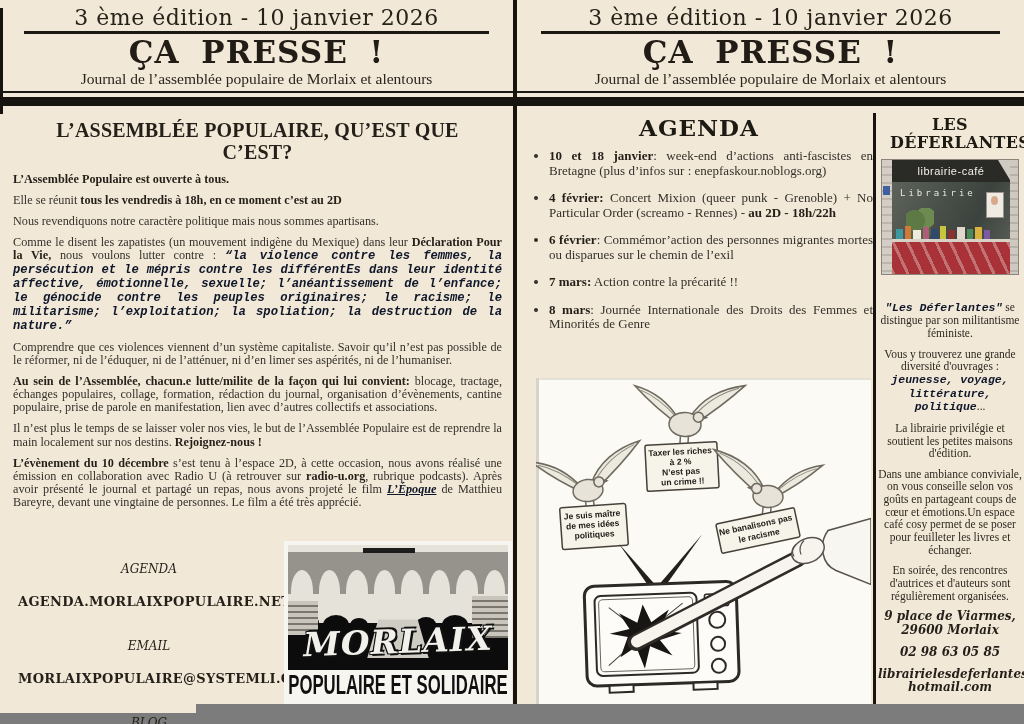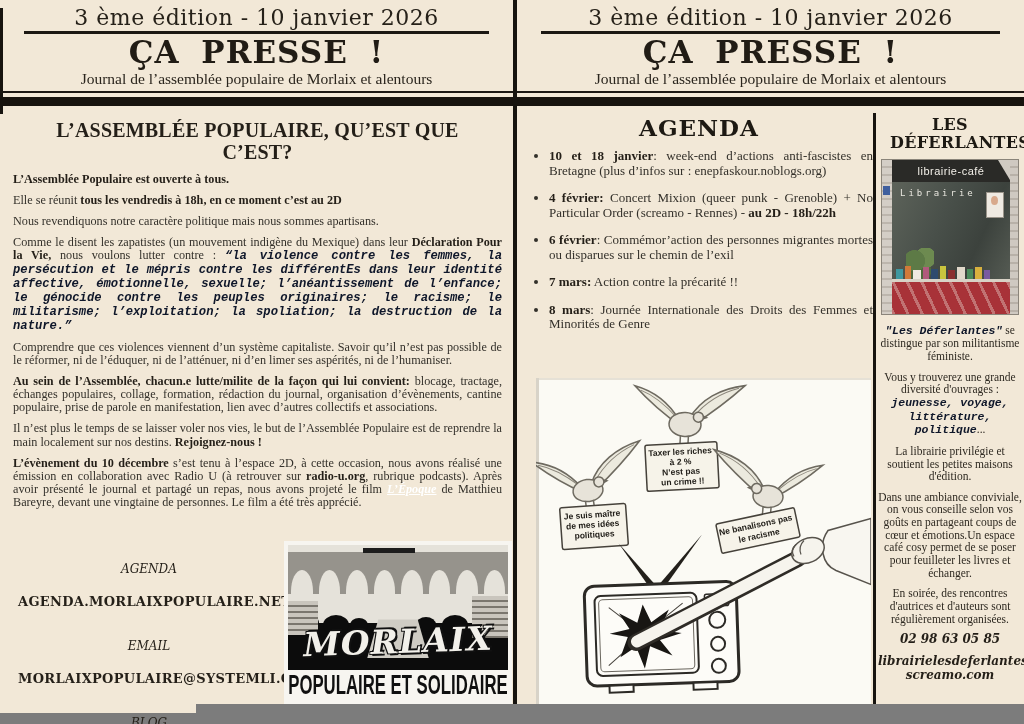--- a/index.html
+++ b/index.html
@@ -25,21 +25,21 @@
   .thick-rule{height:9px;background:#17130e;margin-top:4px;}
 
   
   .article{position:absolute;left:13px;top:117px;width:489px;font-size:12.2px;line-height:1.07;
            text-align:justify;color:#33302a;}
   .headline{text-align:center;font-size:20px;line-height:1.12;font-weight:700;margin:2px auto 9px;
             max-width:432px;color:#241f18;letter-spacing:.2px;}
   .article p{margin:0 0 8px;}
   .b{font-weight:700;color:#241f18;}
   .bi{font-weight:700;font-style:italic;color:#0f172a;font-family:Liberation Mono, monospace;}
-  .biu{font-weight:700;font-style:italic;text-decoration:underline;color:#ffffff;margin-top:32px;}
+  .biu{font-weight:700;font-style:italic;text-decoration:underline;color:#0f172a;margin-top:32px;}
 
   
   .contacts{position:absolute;left:18px;top:562px;width:262px;text-align:center;color:#241f18;}
   .c-label{font-style:italic;font-size:12px;margin-top:30px;font-family:"DejaVu Serif",serif;}
   .c-label:first-child{margin-top:0;}
   .c-value{font-weight:700;font-size:13px;letter-spacing:.3px;margin-top:18px;
            font-family:"DejaVu Serif",serif;}
 
   
   .poster{position:absolute;left:284px;top:541px;width:228px;height:163px;background:#f7f5f0;
@@ -86,21 +86,21 @@
 
   
   .sidebar{position:absolute;left:878px;top:116px;width:144px;text-align:center;color:#2e2921;}
   .sb-title{font-family:"DejaVu Serif",serif;font-weight:700;font-size:16px;line-height:1.15;
             letter-spacing:.3px;color:#1d1913;max-width:120px;margin:0 auto;}
   .sb-p{font-size:11.5px;line-height:1.1;margin:0 0 8px;}
   .sb-strong{font-weight:700;font-style:italic;font-size:12px;line-height:1.15;margin:0 0 8px;
              font-family:"DejaVu Serif",serif;color:#241f18;}
 
   
-  .shop-photo{position:relative;width:138px;height:156px;margin:6px auto 9px;background:#b9b3aa;
+  .shop-photo{position:relative;width:138px;height:116px;margin:6px auto 26px;background:#b9b3aa;
               overflow:hidden;border:1px solid #8a847a;box-sizing:border-box;}
   .sp-wall-l{position:absolute;left:0;top:0;bottom:0;width:10px;
              background:repeating-linear-gradient(#d4cec6 0 6px,#bdb6ad 6px 8px);}
   .sp-wall-r{position:absolute;right:0;top:0;bottom:0;width:8px;
              background:repeating-linear-gradient(#cfc9c1 0 6px,#b8b1a8 6px 8px);}
   .sp-plaque{position:absolute;left:1px;top:26px;width:7px;height:9px;background:#3f5f9e;}
   .sp-sign{position:absolute;left:10px;right:8px;top:0;height:22px;background:#2a2a27;
            color:#f2efe8;font-family:"Liberation Sans",sans-serif;font-size:11px;display:flex;
            align-items:center;justify-content:center;letter-spacing:.5px;}
   .sp-awning{position:absolute;right:8px;top:0;width:0;height:0;border-left:12px solid transparent;
@@ -340,16 +340,17 @@
         </div>
       </div>
       <div class="sp-shelf"></div>
       <div class="sp-skirt"></div>
     </div>
     <p class="sb-p"><span class="bi">"Les Déferlantes"</span><span> se distingue par son militantisme féministe.</span></p>
     <p class="sb-p"><span>Vous y trouverez une grande diversité d'ouvrages : </span><span class="bi">jeunesse, voyage, littérature, politique</span><span>...</span></p>
     <p class="sb-p"><span>La librairie privilégie et soutient les petites maisons d'édition.</span></p>
     <p class="sb-p"><span>Dans une ambiance conviviale, on vous conseille selon vos goûts en partageant coups de cœur et émotions.Un espace café cosy permet de se poser pour feuilleter les livres et échanger.</span></p>
     <p class="sb-p"><span>En soirée, des rencontres d'autrices et d'auteurs sont régulièrement organisées.</span></p>
+    <p class="sb-strong"><span>9 place de Viarmes,</span><br><span>29600 Morlaix</span></p>
     <p class="sb-strong">02 98 63 05 85</p>
-    <p class="sb-strong"><span>librairielesdeferlantes@</span><br><span>screamo.com</span></p>
+    <p class="sb-strong"><span>librairielesdeferlantes@</span><br><span>hotmail.com</span></p>
   </aside>
 </div>
 
 </body></html>

